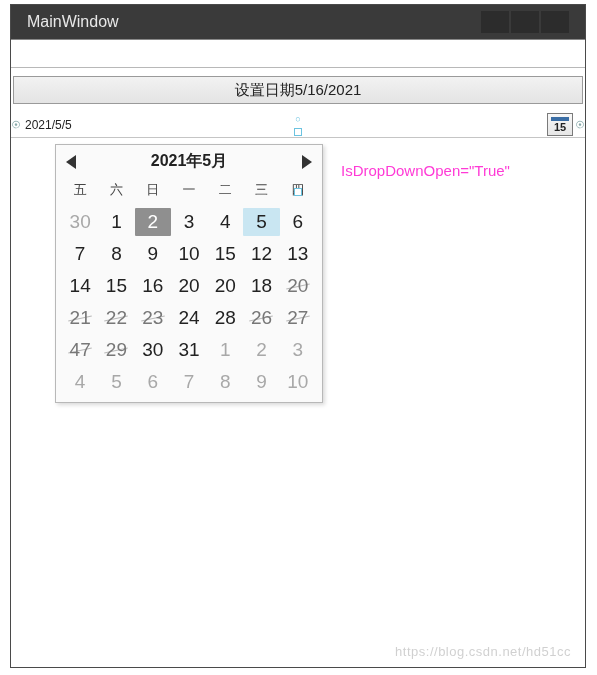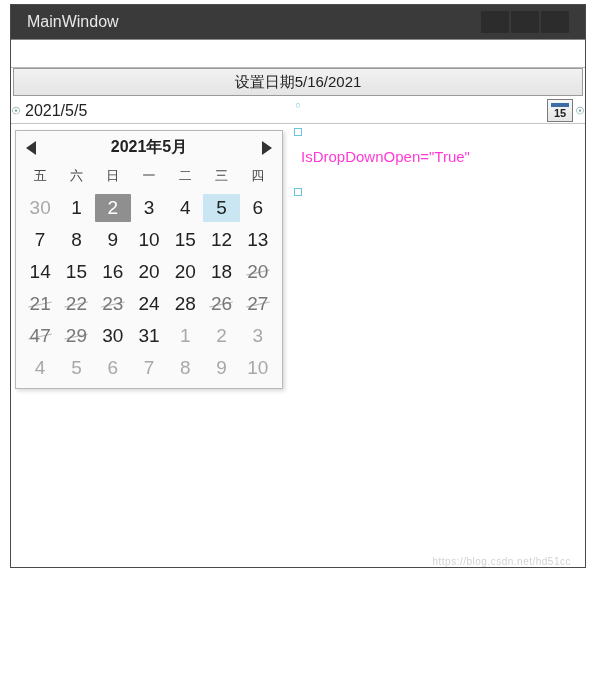--- a/index.html
+++ b/index.html
@@ -11,21 +11,21 @@
     font-family: "Microsoft YaHei", "Segoe UI", sans-serif;
     font-size: 14px;
     background: #fff;
     position: relative;
   }
   .window {
     position: absolute;
     left: 10px;
     top: 4px;
     width: 576px;
-    height: 564px;
+    height: 664px;
     border: 1px solid #4a4a4a;
     background: #fff;
     display: flex;
     flex-direction: column;
   }
   .titlebar {
     height: 34px;
     background: #3a3a3a;
     color: #e8e8e8;
     display: flex;
@@ -45,21 +45,21 @@
     padding: 0;
     position: relative;
   }
   .spacer-row {
     height: 28px;
     border-bottom: 1px solid #b8b8b8;
     background: #fff;
   }
   .set-date-btn {
     width: calc(100% - 4px);
-    margin: 0 2px;
+    margin: 8px 2px;
     height: 28px;
     background: linear-gradient(#f2f2f2,#e4e4e4);
     border: 1px solid #9a9a9a;
     text-align: center;
     line-height: 26px;
     font-size: 15px;
     color: #222;
     cursor: pointer;
   }
   .datepicker-row {
@@ -72,21 +72,21 @@
   }
   .dp-handle {
     width: 10px;
     display:flex;align-items:center;justify-content:center;
     font-size:9px;color:#8aa;
   }
   .dp-input {
     flex: 1;
     border: none;
     outline: none;
-    font-size: 16px;
+    font-size: 12px;
     padding: 0 4px;
     color: #222;
     background:#fff;
   }
   .dp-center-marker{
     position:absolute;
     left:50%;top:2px;
     transform:translateX(-50%);
     font-size:9px;color:#6cc3e0;
   }
@@ -110,20 +110,21 @@
     align-items: flex-start;
     padding: 6px 4px;
     gap: 18px;
   }
   .calendar {
     width: 268px;
     border: 1px solid #b8b8b8;
     background: #fafafa;
     box-shadow: 2px 2px 4px rgba(0,0,0,.15);
     padding-bottom:6px;
+    margin-left:40px;
   }
   .cal-header {
     display: flex;
     align-items: center;
     justify-content: space-between;
     padding: 6px 10px 4px 10px;
   }
   .cal-nav {
     width: 0; height: 0;
     border-top: 7px solid transparent;
@@ -175,23 +176,23 @@
     position:absolute;
     left:50%;
     width:8px;height:8px;
     border:1px solid #6cc3e0;
     background:#fff;
     transform:translateX(-50%);
     pointer-events:none;
   }
   .watermark{
     position:absolute;
-    right:14px;bottom:0;
+    right:14px;bottom:8px;
     color:rgba(120,120,120,.35);
-    font-size:10px;
+    font-size:13px;
     letter-spacing:.5px;
     pointer-events:none;
   }
 </style>
 </head>
 <body>
 
 <div class="window">
   <div class="titlebar">
     <span class="titlebar-text">MainWindow</span>

